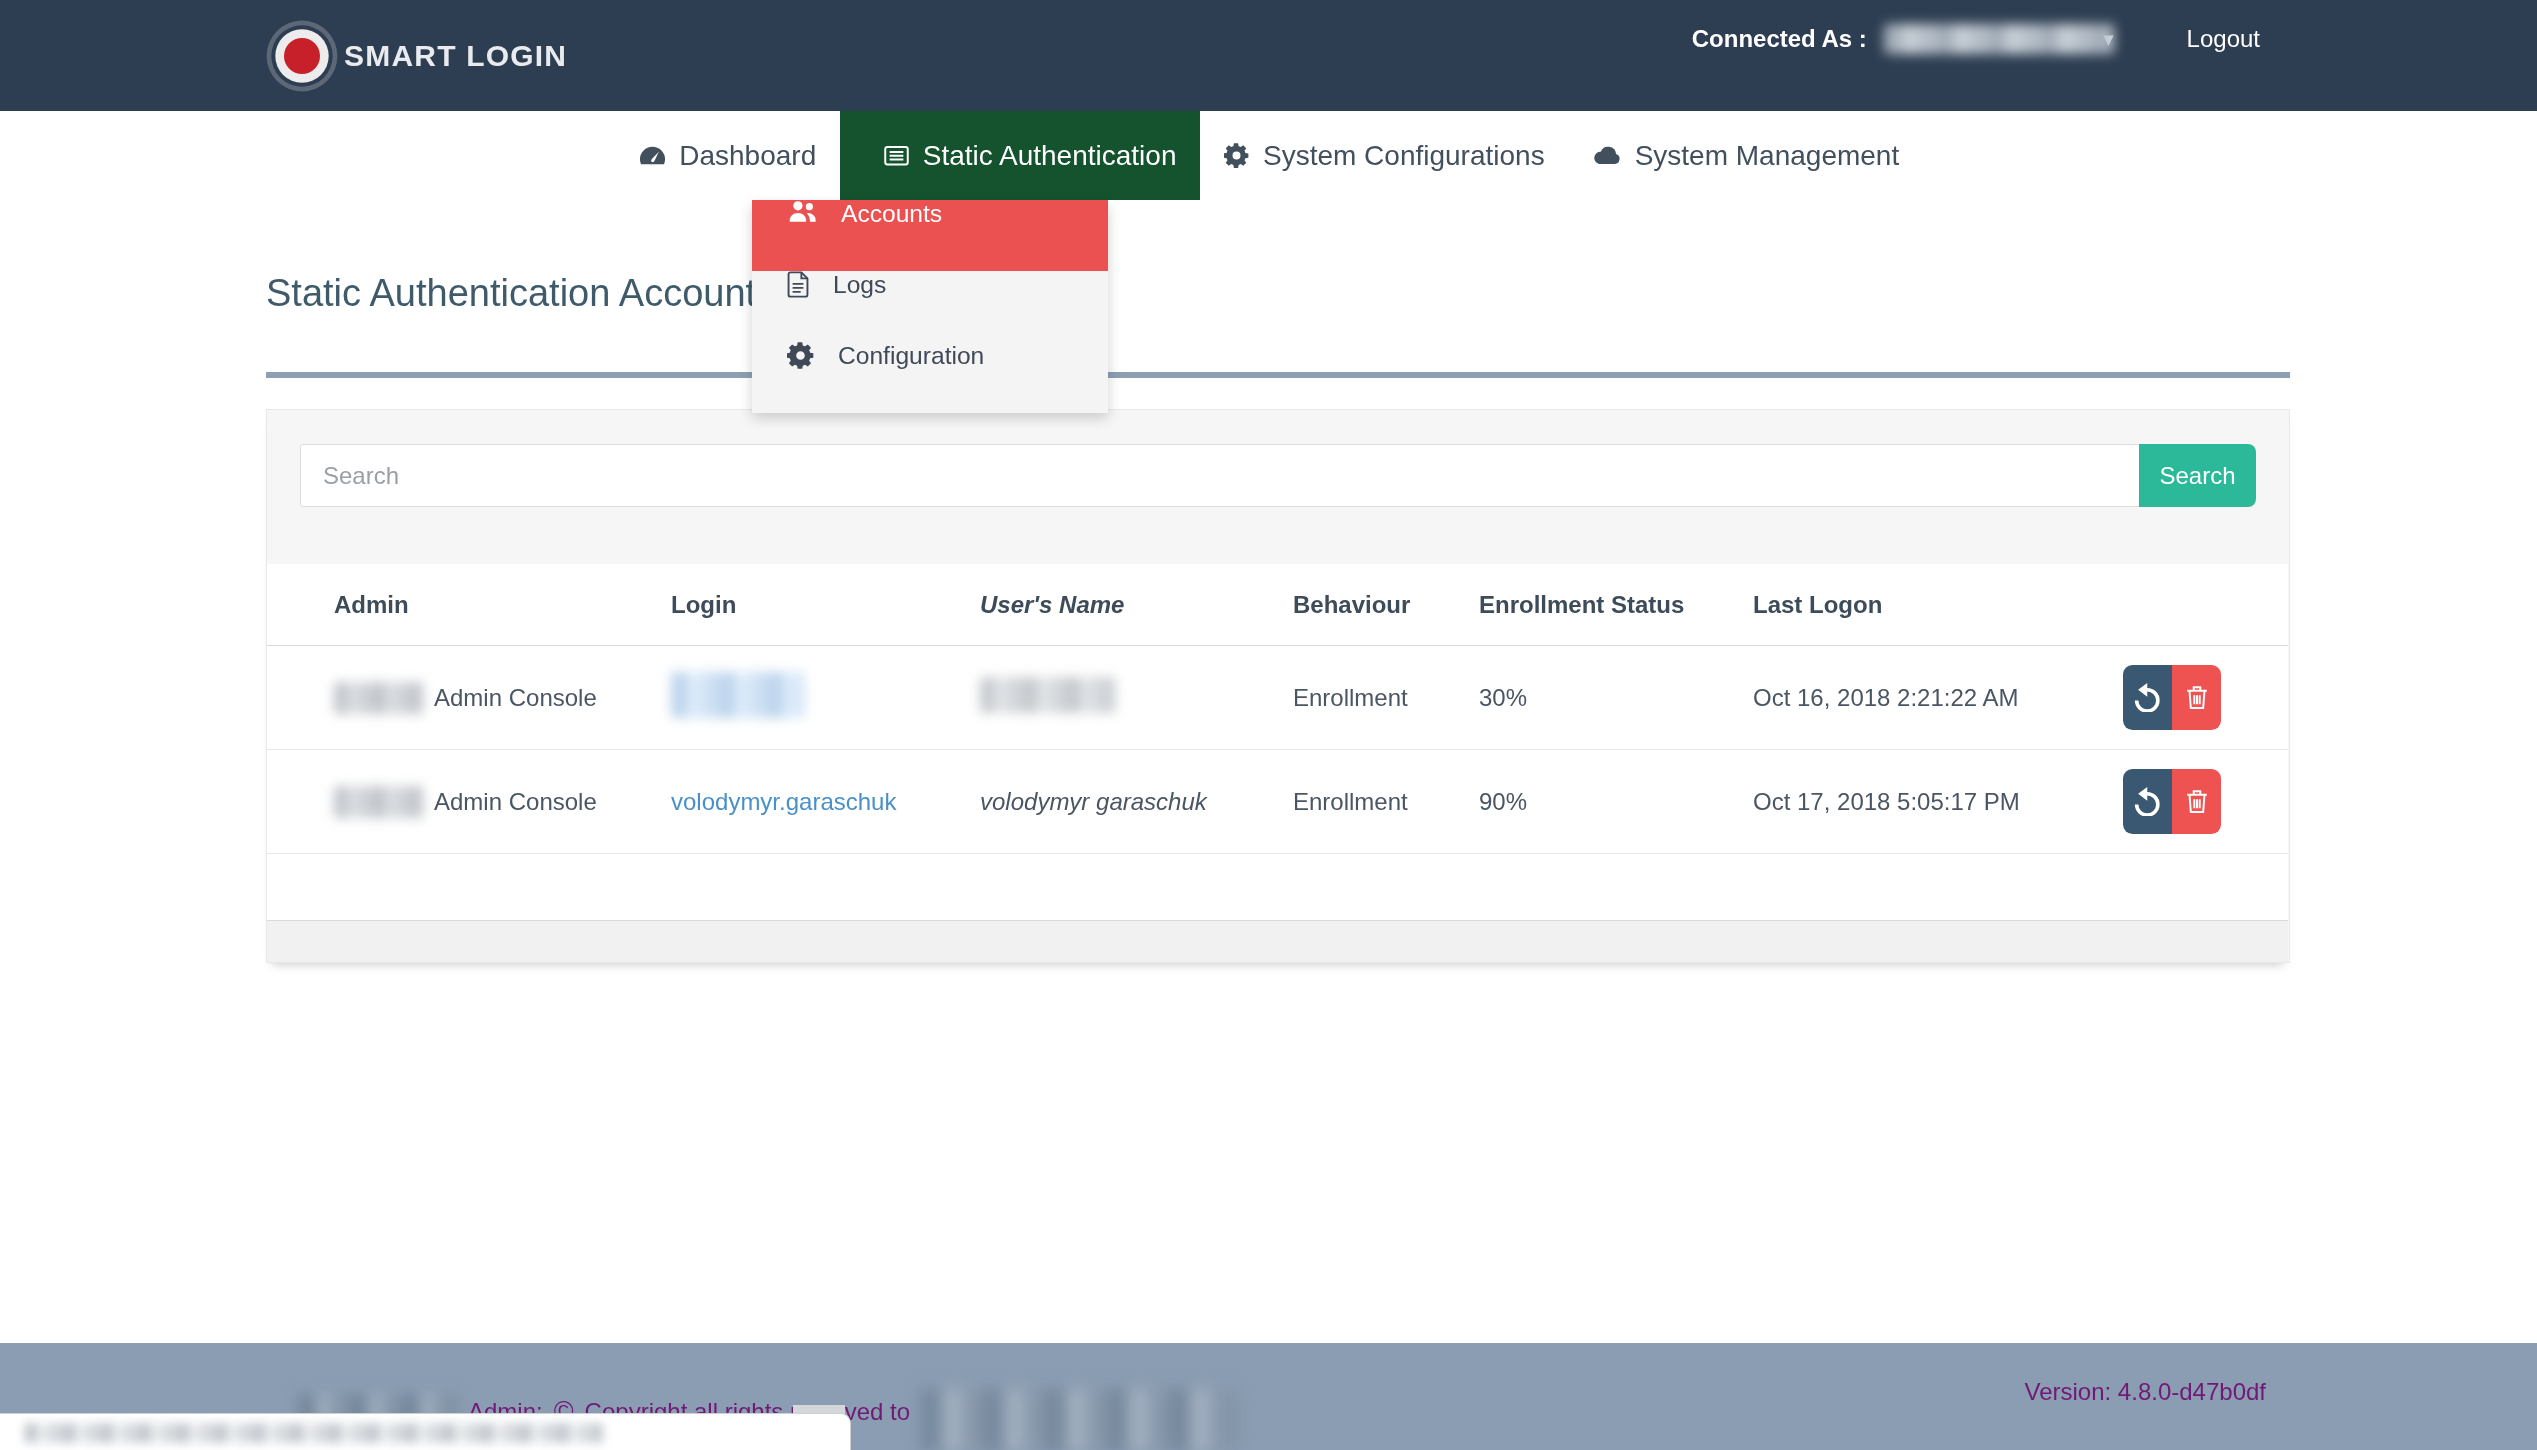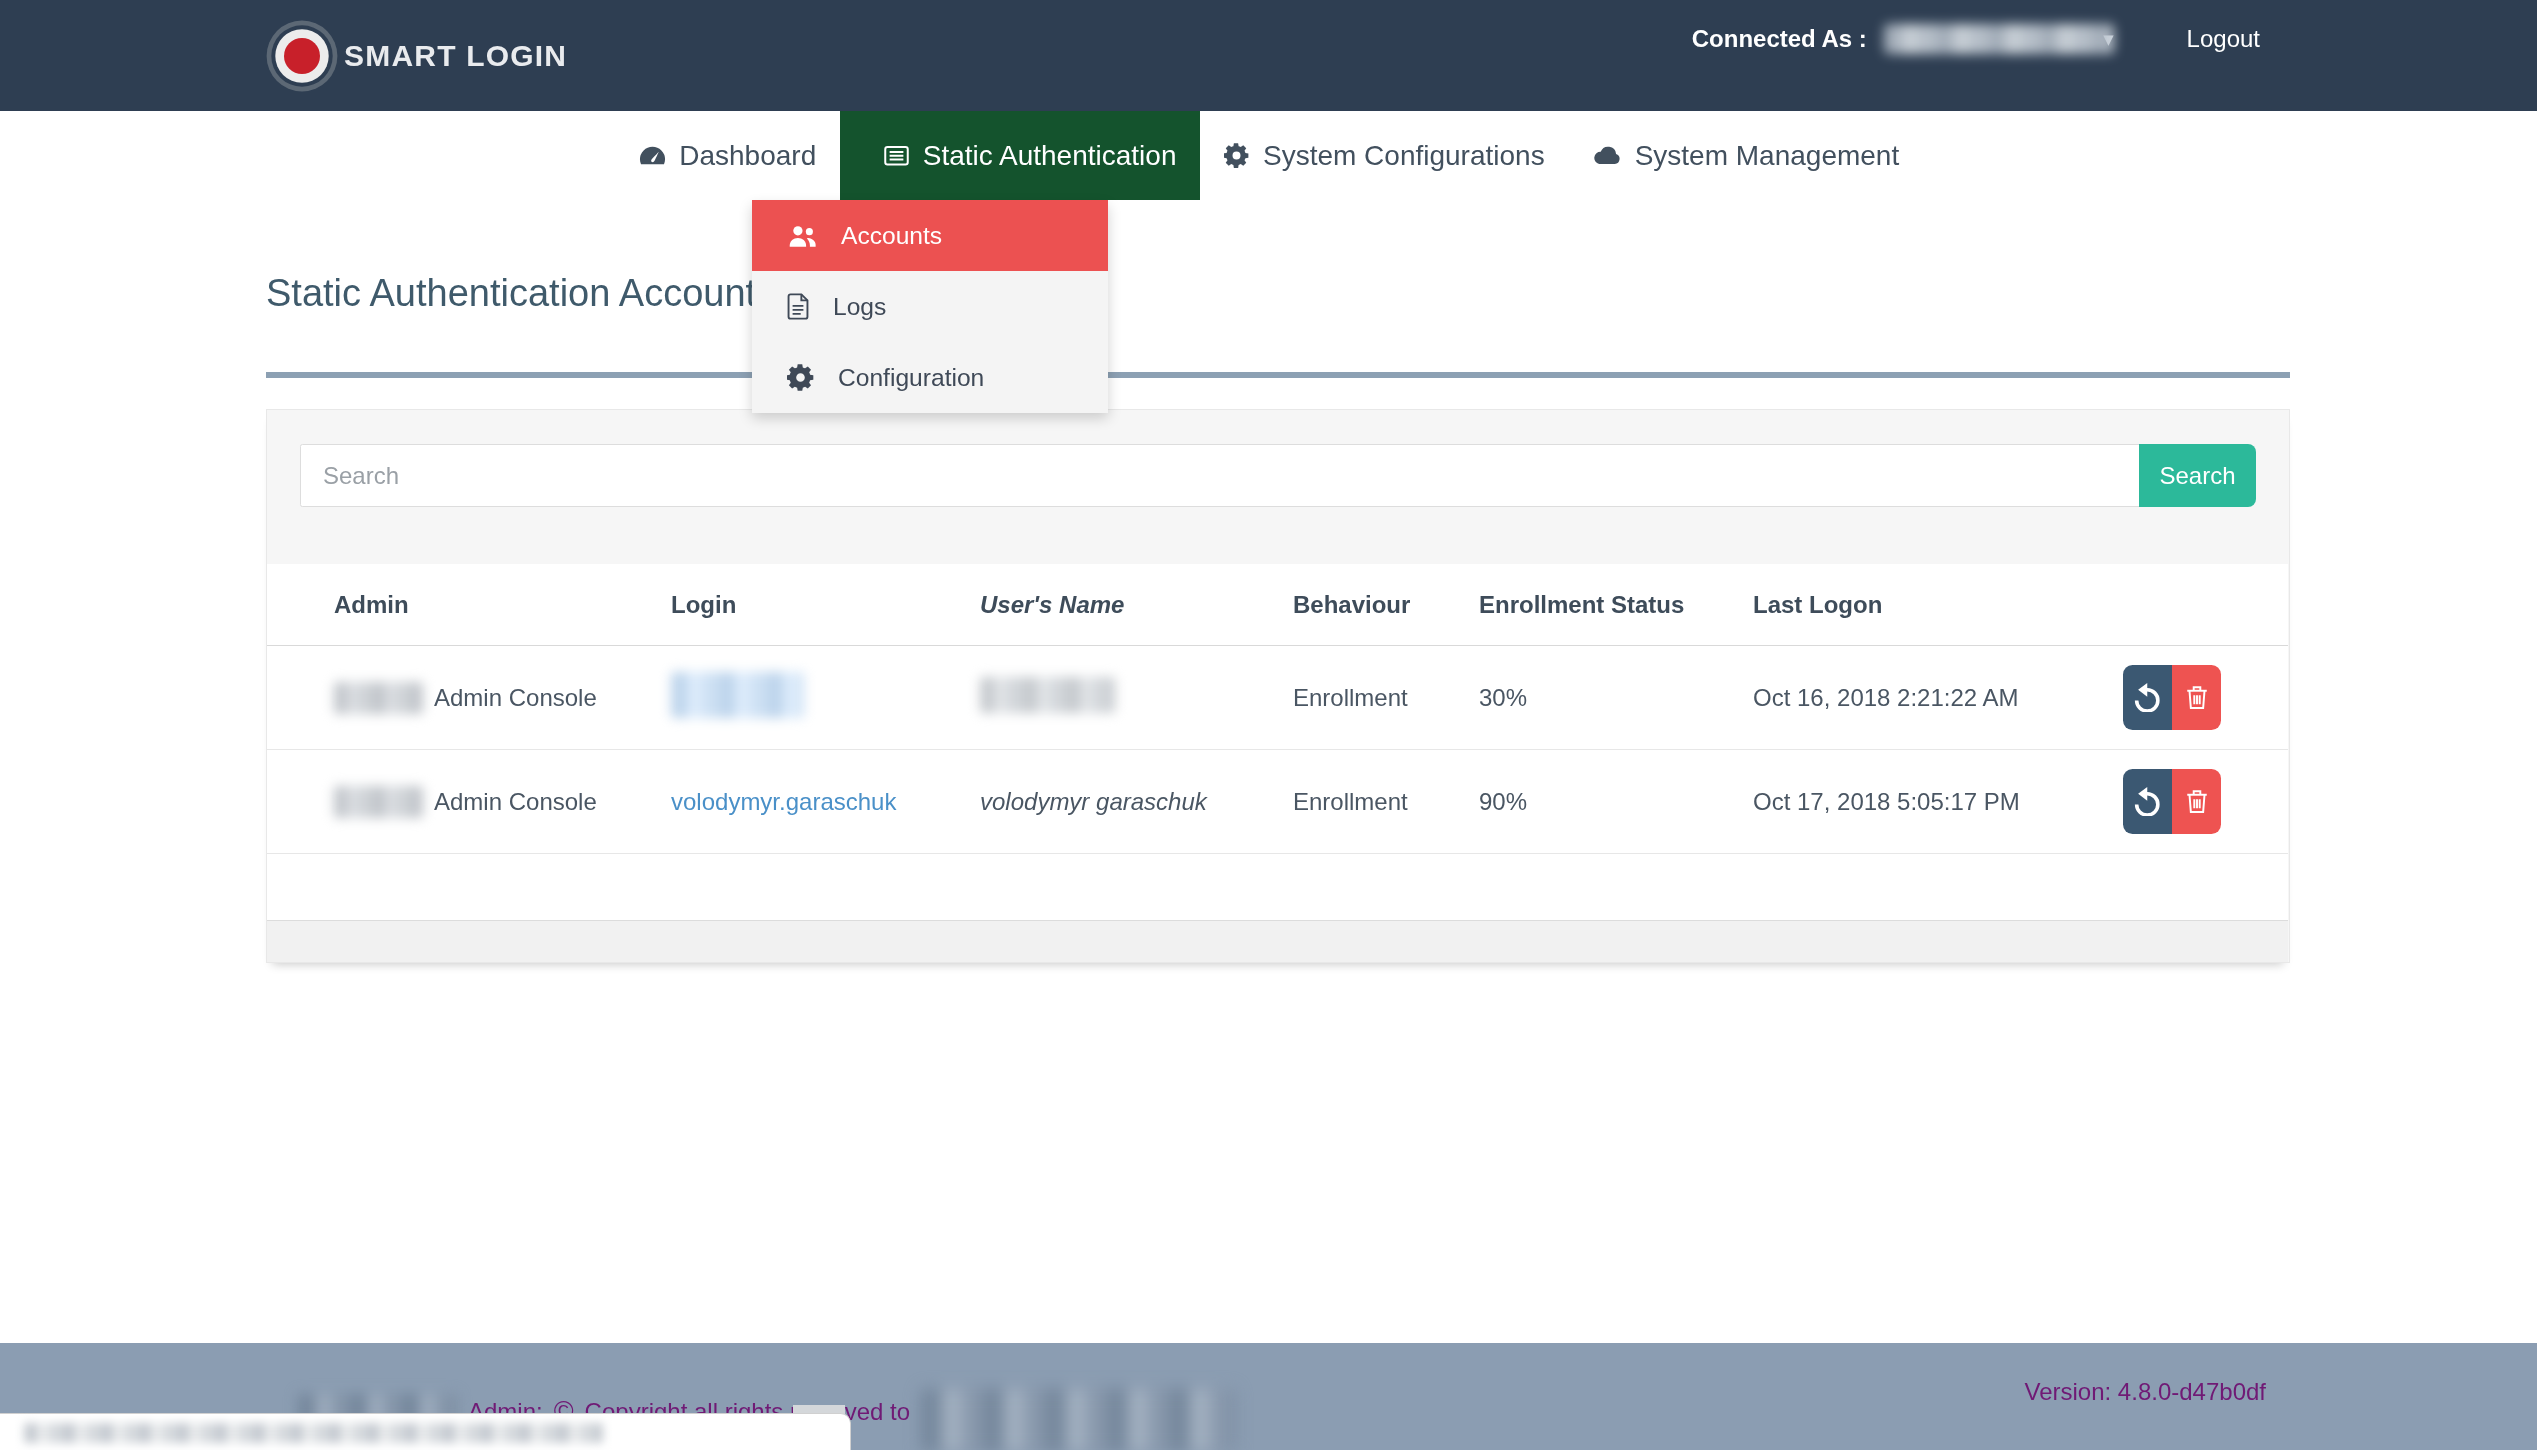--- a/index.html
+++ b/index.html
@@ -50,21 +50,21 @@
   .nav-item.active { background:#14532d; color:#ffffff;padding-left:44px; }
   .nav-item.active .icon { color:#ffffff; }
 
   
   .dropdown {
     position:absolute; top:200px; left:752px; width:356px;
     background:#f4f4f4; z-index:20;
     box-shadow:0 6.3px 12.7px rgba(0,0,0,.18);
   }
   .dropdown-item {
-    height:71px; display:flex; align-items:center; gap:24px; padding-left:35px;
+    height:71px; display:flex; align-items:flex-start; gap:24px; padding-left:35px;
     font-size:24.6px; color:#3f4957; cursor:pointer;
   }
   .dropdown-item .icon { color:#3f4957; }
   .dropdown-item.active { background:#ec5151; color:#ffffff; }
   .dropdown-item.active .icon { color:#ffffff; }
 
   
   .page-title {
     position:absolute; left:266px; top:272px;
     font-size:38px; color:#3f5a6b; font-weight:500;

